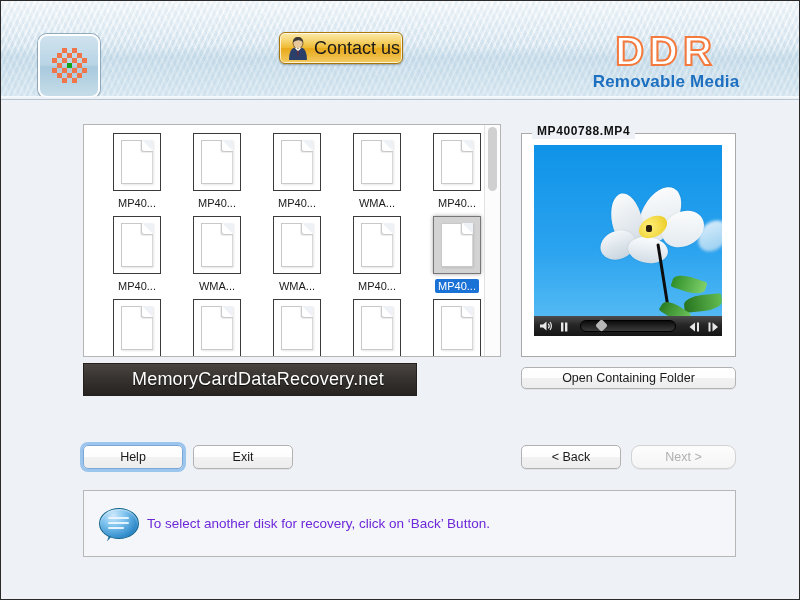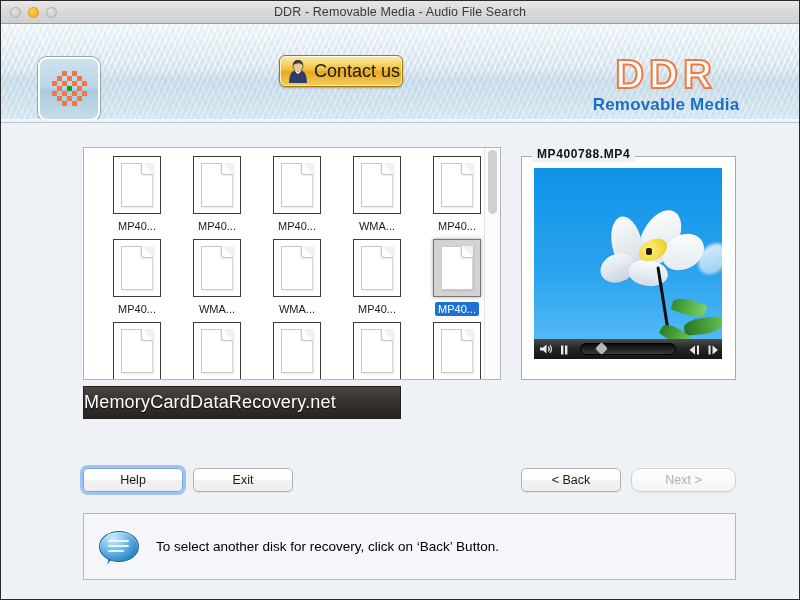--- a/index.html
+++ b/index.html
@@ -201,21 +201,21 @@
   .btn.disabled{color:#b0b0b0;border-color:#d2d2d2;
     background:linear-gradient(to bottom,#fdfdfd,#f4f4f4);cursor:default;border-radius:9px;}
   .btn.focus{box-shadow:0 0 0 3px rgba(90,160,230,.55);border-color:#7ba7d7;}
 
   .open-folder{position:absolute;left:520px;top:267px;width:215px;height:22px;}
 
   .watermark{
     position:absolute;left:82px;top:263px;width:316px;height:31px;
     background:linear-gradient(to bottom,#4a4540 0%,#373330 45%,#262320 100%);
     border:1px solid #23201d;
-    display:flex;align-items:center;justify-content:flex-start;
+    display:flex;align-items:center;justify-content:center;padding-left:16px;
   }
   .watermark span{
     font-size:18px;color:#ffffff;letter-spacing:.2px;
     text-shadow:0 1px 1px rgba(0,0,0,.8);
   }
 
   .nav-row{position:absolute;left:0;right:0;top:345px;height:24px;}
   .btn-help{position:absolute;left:82px;top:0;width:100px;height:24px;}
   .btn-exit{position:absolute;left:192px;top:0;width:100px;height:24px;}
   .btn-back{position:absolute;left:520px;top:0;width:100px;height:24px;}
@@ -232,35 +232,27 @@
     background:radial-gradient(ellipse at 35% 22%,#cfe9fb 0%,#7cc2ee 35%,#2b87c8 75%,#14618f 100%);
     border:1px solid #16678f;
     box-shadow:inset 0 1px 2px rgba(255,255,255,.6);
   }
   .bubble-tail{
     position:absolute;left:8px;top:22px;width:11px;height:12px;
     background:linear-gradient(to bottom right,#2b87c8,#14618f);
     clip-path:polygon(0 100%,100% 0,30% 10%);
   }
   .bubble-line{position:absolute;left:9px;height:2px;background:#eaf6ff;border-radius:1px;opacity:.95;}
-  .status-text{font-size:13.5px;color:#000000;margin-left:17px;}
+  .status-text{font-size:13.5px;color:#6d28d9;margin-left:8px;}
 </style>
 </head>
 <body>
 
 <div class="window">
 
-  <div class="titlebar">
-    <div class="lights">
-      <div class="light gray"></div>
-      <div class="light amber"></div>
-      <div class="light gray"></div>
-    </div>
-    <div class="title-text">DDR - Removable Media - Audio File Search</div>
-  </div>
 
   <div class="header">
 
     <div class="logo-box">
       <div class="flower" id="flower-logo">
           <i style="left: 12px; top: 2px;"></i>
           <i style="left: 22px; top: 2px;"></i>
           <i style="left: 7px; top: 7px;"></i>
           <i style="left: 17px; top: 7px;"></i>
           <i style="left: 27px; top: 7px;"></i>
@@ -445,20 +437,21 @@
           <div class="pb-btn">
             <svg width="16" height="12" viewBox="0 0 16 12">
               <rect x="2.5" y="1.5" width="2" height="9" fill="#e8e8e8"></rect>
               <path d="M6.5 1.5 L6.5 10.5 L12 6 Z" fill="#e8e8e8"></path>
             </svg>
           </div>
         </div>
       </div>
     </div>
 
+    <div class="btn open-folder">Open Containing Folder</div>
 
     <div class="watermark">
       <span>MemoryCardDataRecovery.net</span>
     </div>
 
     <div class="nav-row">
       <div class="btn btn-help focus">Help</div>
       <div class="btn btn-exit">Exit</div>
       <div class="btn btn-back">&lt; Back</div>
       <div class="btn btn-next disabled">Next &gt;</div>

